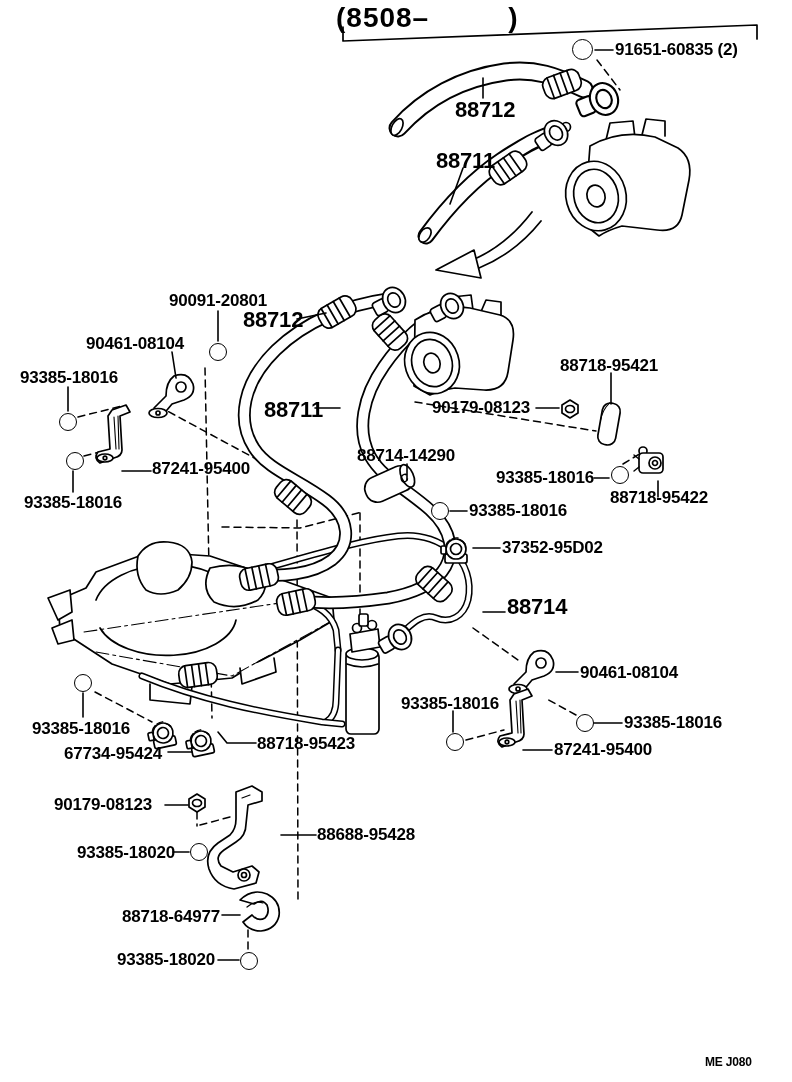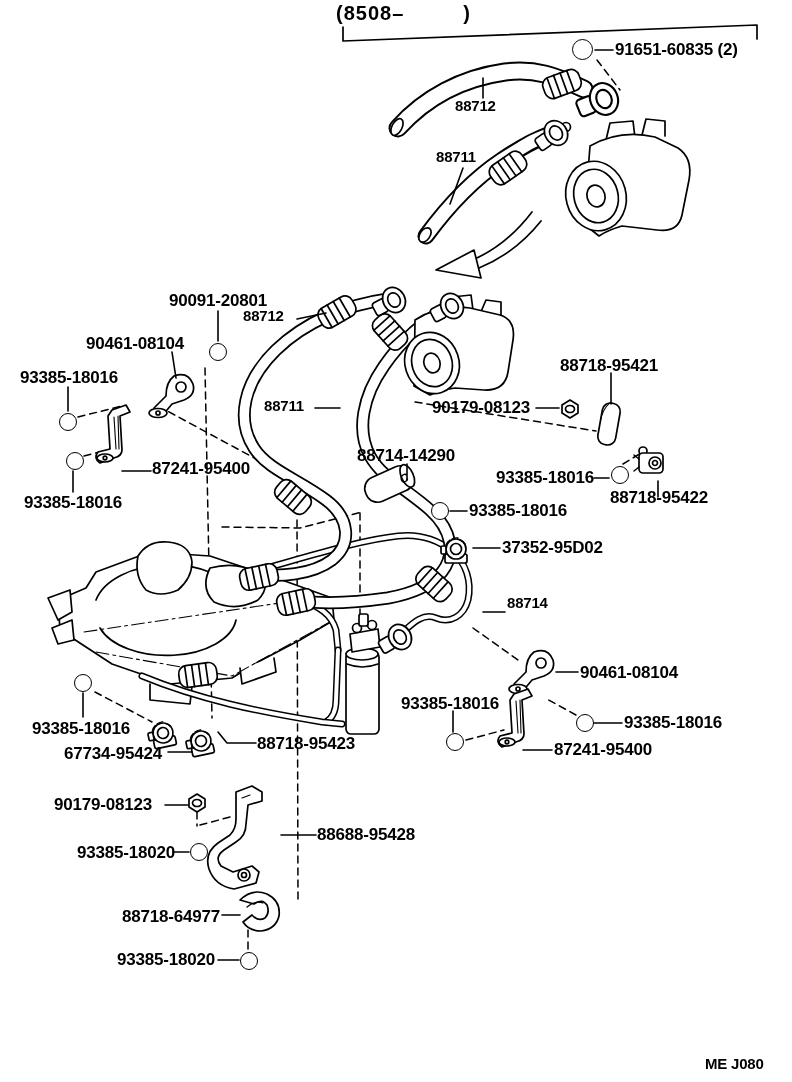--- a/index.html
+++ b/index.html
@@ -1,23 +1,23 @@
 <!DOCTYPE html>
 <html><head>
 <meta charset="utf-8">
 <style>
   html,body{margin:0;padding:0;background:#fff;}
   #stage{position:relative;width:792px;height:1082px;background:#fff;overflow:hidden;
          font-family:"Liberation Sans",sans-serif;}
   #art{position:absolute;left:0;top:0;}
   .lbl{position:absolute;font:bold 17px "Liberation Sans",sans-serif;color:#000;
        white-space:pre;letter-spacing:-0.2px;}
-  .lbl.big{font-size:15px;}
-  .lbl.range{font-size:20px;letter-spacing:1px;}
-  .lbl.code{font-size:15px;}
+  .lbl.big{font-size:22px;}
+  .lbl.range{font-size:28px;letter-spacing:1px;}
+  .lbl.code{font-size:12px;}
   .sym{position:absolute;width:18px;height:18px;border:1.7px solid #000;border-radius:50%;
        box-sizing:border-box;background:#fff;font:bold 11px/15px "Liberation Sans",sans-serif;
        text-align:center;color:#000;}
   .sym.b{width:21px;height:21px;font-size:12px;line-height:18px;}
 </style>
 </head>
 <body>
 
 <div id="stage">
 

